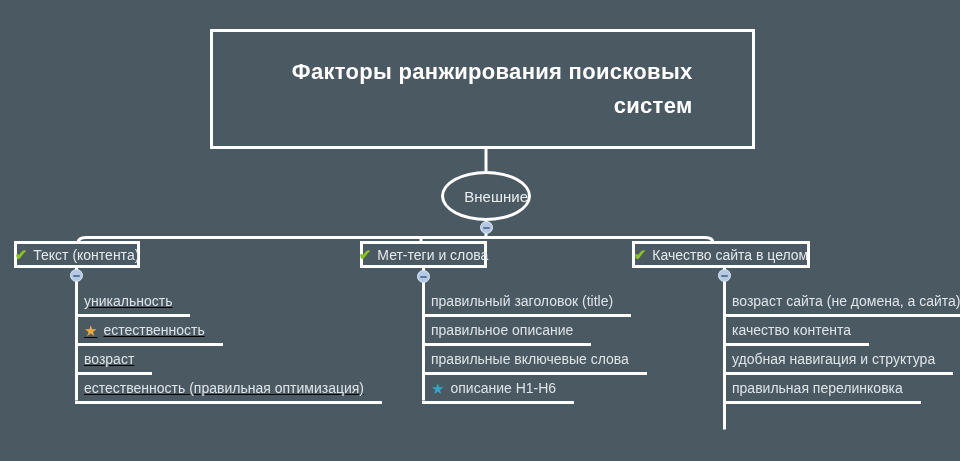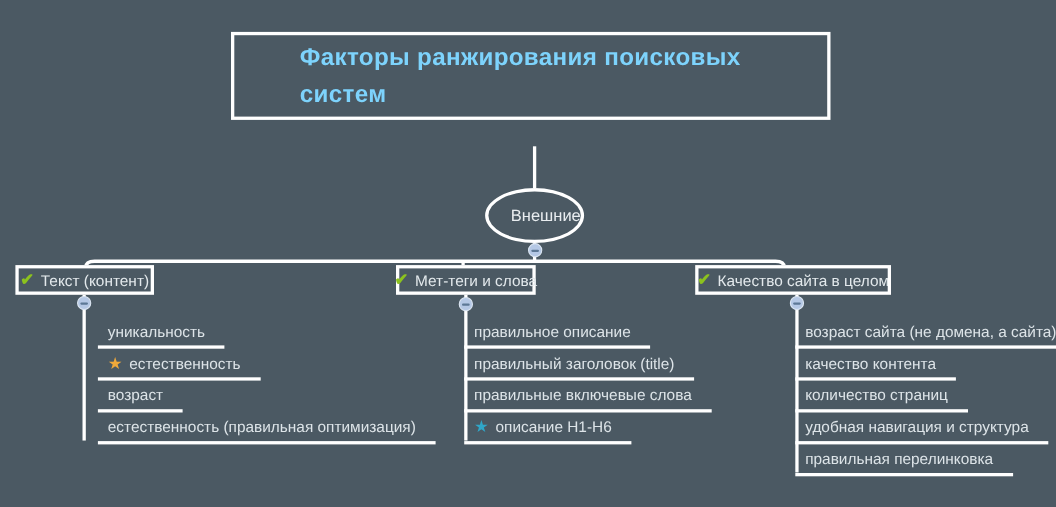--- a/index.html
+++ b/index.html
@@ -6,40 +6,40 @@
   body{
     width:960px;height:461px;position:relative;overflow:hidden;
     background:#4b5963;
     font-family:"Liberation Sans", sans-serif;
     -webkit-font-smoothing:antialiased;
   }
   #connectors{position:absolute;left:0;top:0;width:960px;height:461px;z-index:1;}
   .node{position:absolute;z-index:2;box-sizing:border-box;background:#4b5963;
         border:3px solid #ffffff;display:flex;align-items:center;justify-content:center;}
   .title-box{
-    left:210px;top:29px;width:545px;height:80px;
-    color:#7dd3fc;font-size:22px;font-weight:bold;letter-spacing:.3px;
-    text-align:left;line-height:34px;
+    left:210px;top:29px;width:545px;height:120px;
+    color:#ffffff;font-size:22px;font-weight:bold;letter-spacing:.3px;
+    text-align:right;line-height:34px;
   }
   .title-box .title-text{max-width:420px;display:block;}
   .root-ellipse{
     left:441px;top:171px;width:90px;height:50px;border-radius:50%;
     color:#e9edf0;font-size:15px;justify-content:flex-end;
   }
   .branch-box{
     height:27px;color:#e3e9ec;font-size:14px;gap:6px;white-space:nowrap;
   }
   #branch-box-0{left:14px;top:241px;width:126px;}
   #branch-box-1{left:360px;top:241px;width:127px;}
   #branch-box-2{left:632px;top:241px;width:178px;}
   .check{color:#8cc21e;font-size:15px;font-weight:bold;line-height:14px;}
   .star-orange{color:#efa93a;font-size:15px;line-height:14px;}
   .star-cyan{color:#2fa7c9;font-size:15px;line-height:14px;}
   .items{position:absolute;top:288px;z-index:2;}
-  #items-0{left:89px;}
+  #items-0{left:75px;text-decoration:underline;}
   #items-1{left:422px;}
   #items-2{left:723px;}
   .item{
     width:max-content;height:21px;box-sizing:content-box;
     display:flex;align-items:flex-end;gap:6px;
     padding:0 18px 5px 9px;border-bottom:3px solid #ffffff;
     color:#dde4e8;font-size:14px;line-height:15px;white-space:nowrap;
     background:transparent;
   }
   .collapse{
@@ -89,21 +89,21 @@
   </div>
 <div class="collapse" id="collapse-b1">
     <span class="bar"></span>
   </div>
 <div class="collapse" id="collapse-b2">
     <span class="bar"></span>
   </div>
 
 <div class="node branch-box" id="branch-box-0">
   <span class="check">✔</span>
-  <span>Текст (контент)</span>
+  <span>Текст (контента)</span>
 </div>
 <div class="node branch-box" id="branch-box-1">
   <span class="check">✔</span>
   <span>Мет-теги и слова</span>
 </div>
 <div class="node branch-box" id="branch-box-2">
   <span class="check">✔</span>
   <span>Качество сайта в целом</span>
 </div>
 
@@ -118,43 +118,40 @@
   <div class="item">
     <span>возраст</span>
   </div>
   <div class="item">
     <span>естественность (правильная оптимизация)</span>
   </div>
 </div>
 
 <div class="items" id="items-1">
   <div class="item">
-    <span>правильное описание</span>
+    <span>правильный заголовок (title)</span>
   </div>
   <div class="item">
-    <span>правильный заголовок (title)</span>
+    <span>правильное описание</span>
   </div>
   <div class="item">
     <span>правильные включевые слова</span>
   </div>
   <div class="item">
     <span class="star-cyan">★</span>
     <span>описание H1-H6</span>
   </div>
 </div>
 
 <div class="items" id="items-2">
   <div class="item">
     <span>возраст сайта (не домена, а сайта)</span>
   </div>
   <div class="item">
     <span>качество контента</span>
   </div>
   <div class="item">
-    <span>количество страниц</span>
-  </div>
-  <div class="item">
     <span>удобная навигация и структура</span>
   </div>
   <div class="item">
     <span>правильная перелинковка</span>
   </div>
 </div>
 
 </body></html>

